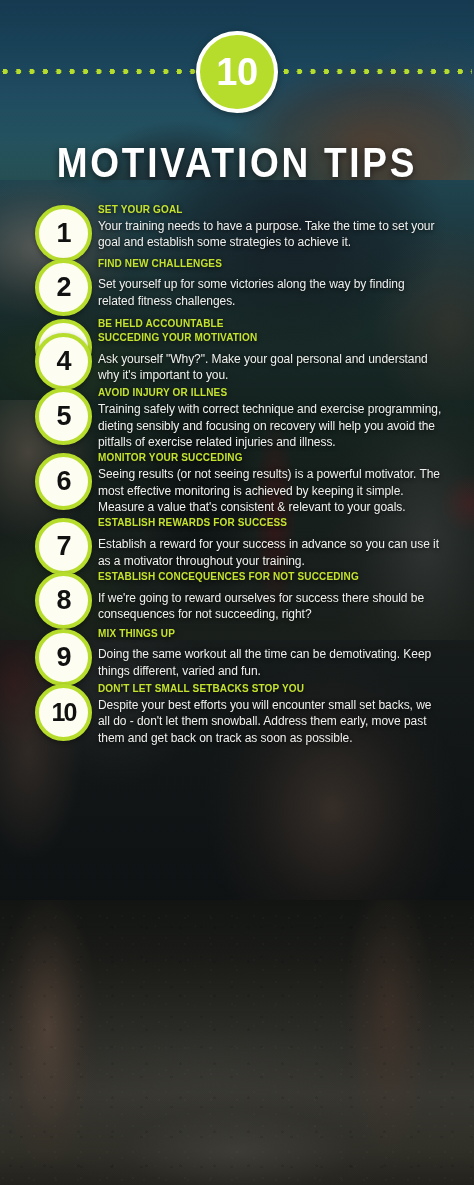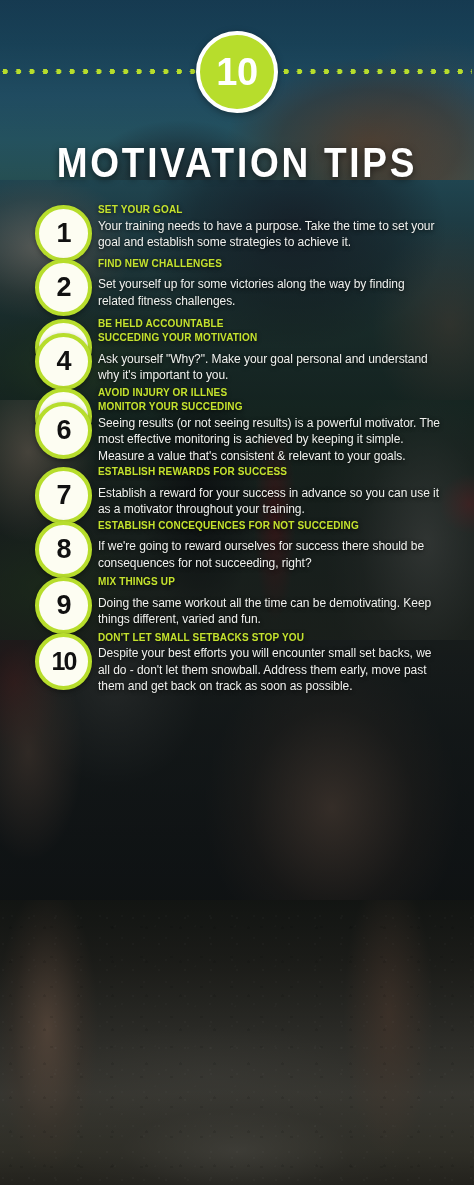--- a/index.html
+++ b/index.html
@@ -263,20 +263,21 @@
       </div>
       <div class="tip-head">SUCCEDING YOUR MOTIVATION</div>
       <div class="tip-body" style="color: rgb(240, 241, 238);">Ask yourself "Why?". Make your goal personal and understand why it's important to you.</div>
     </div>
 
     <div class="tip t5">
       <div class="tip-circle" style="background: rgb(253, 253, 242);">
         <span class="tip-circle-num" style="color: rgb(17, 17, 17);">5</span>
       </div>
       <div class="tip-head">AVOID INJURY OR ILLNES</div>
+      <div class="tip-body" style="color: rgb(240, 241, 238);">Training safely with correct technique and exercise programming, dieting sensibly and focusing on recovery will help you avoid the pitfalls of exercise related injuries and illness.</div>
     </div>
 
     <div class="tip t6">
       <div class="tip-circle" style="background: rgb(253, 253, 242);">
         <span class="tip-circle-num" style="color: rgb(17, 17, 17);">6</span>
       </div>
       <div class="tip-head">MONITOR YOUR SUCCEDING</div>
       <div class="tip-body" style="color: rgb(240, 241, 238);">Seeing results (or not seeing results) is a powerful motivator. The most effective monitoring is achieved by keeping it simple. Measure a value that's consistent &amp; relevant to your goals.</div>
     </div>
 

